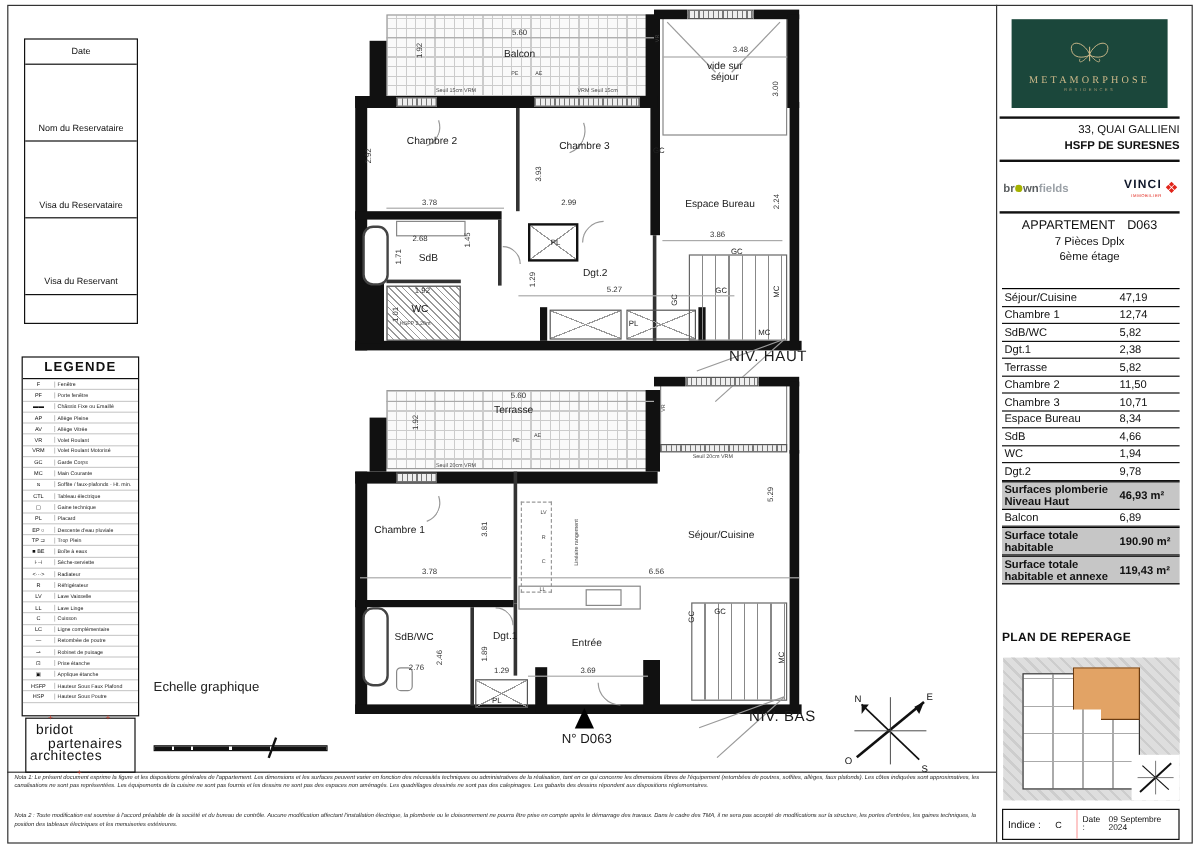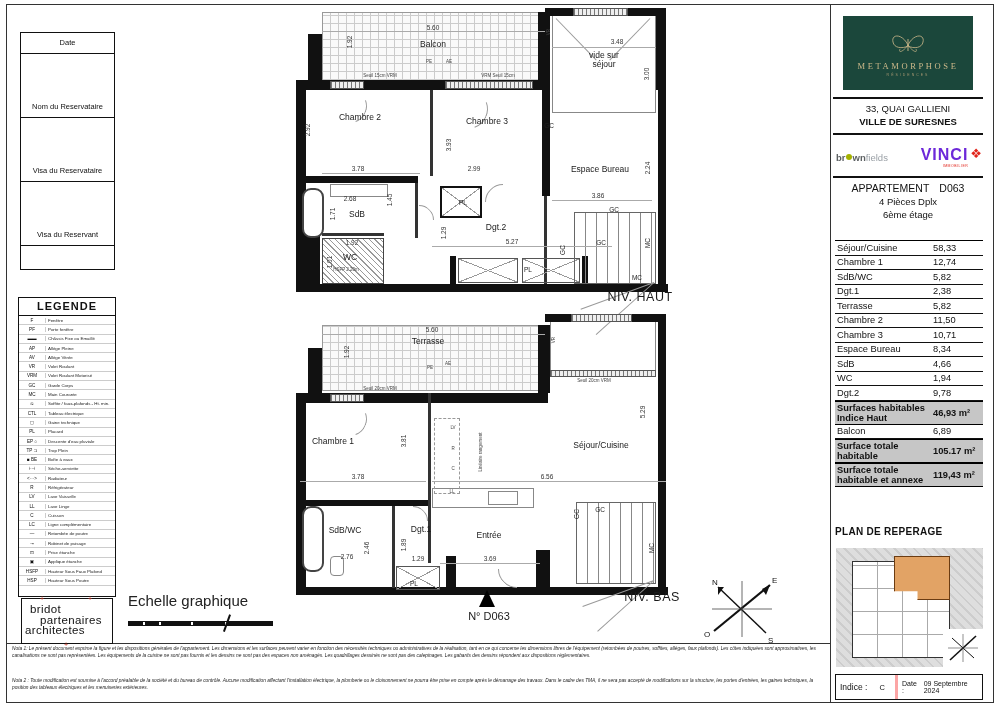--- a/index.html
+++ b/index.html
@@ -65,40 +65,40 @@
   .ann.dim{font-size:6.5px;color:#333}
   .ann.tag{font-size:6.5px;color:#222}
   .ann.micro{font-size:4.5px;color:#444;white-space:nowrap}
   .ann.plan-name{font-size:12.5px;letter-spacing:.5px}
   .ann.unit-number{font-size:11px}
 
   #entry-marker{position:absolute;left:479px;top:590px;width:0;height:0;
     border-left:8px solid transparent;border-right:8px solid transparent;border-bottom:17px solid #000}
 
   
-  #scale-label{position:absolute;left:128px;top:592px;font-size:15px;color:#222}
+  #scale-label{position:absolute;left:128px;top:567px;font-size:11px;color:#222}
   #scalebar{position:absolute;left:128px;top:621px;width:145px;height:5px;border:1px solid #111;box-sizing:border-box;
     background:linear-gradient(90deg,#111 0 14px,#fff 14px 16px,#111 16px 30px,#fff 30px 32px,#111 32px 62px,#fff 62px 64px,#111 64px 96px,#fff 96px 98px,#111 98px 145px)}
   #scaleslash{position:absolute;left:226px;top:614px;width:1.5px;height:18px;background:#111;transform:rotate(20deg)}
 
   
   .srule{position:absolute;left:833px;width:150px;height:1.5px;background:#111}
   #brandbox{position:absolute;left:843px;top:16px;width:130px;height:74px;background:#1b473b;
             display:flex;flex-direction:column;align-items:center;justify-content:center}
   #brand-name{font-family:"Liberation Serif",serif;font-size:8.5px;letter-spacing:2.6px;color:#cdb98a;margin-top:2px}
   #brand-sub{font-size:3.5px;letter-spacing:2px;color:#a89872;margin-top:2px}
-  #addr{position:absolute;left:833px;top:103px;width:150px;text-align:center}
+  #addr{position:absolute;left:833px;top:103px;width:150px;text-align:right}
   #addr-line1{font-size:9.5px}
   #addr-line2{font-size:9.5px;font-weight:bold;margin-top:2px}
   #partners{position:absolute;left:836px;top:142px;width:146px;height:30px;display:flex;align-items:center;justify-content:space-between}
   #brownfields{font-size:9.5px;color:#5b5f61;font-weight:bold;display:flex;align-items:center}
   #brownfields .dot{display:inline-block;width:6px;height:6px;border-radius:50%;background:#a5b200;margin:0 .5px}
-  #brownfields .lt{font-weight:normal;color:#9aa0a6}
+  #brownfields .lt{font-weight:bold;color:#9aa0a6}
   #vinci{display:flex;align-items:flex-start}
-  #vinci-text{font-size:16px;font-weight:bold;color:#6d28d9;letter-spacing:1px;line-height:1}
+  #vinci-text{font-size:10px;font-weight:bold;color:#0f172a;letter-spacing:1px;line-height:1}
   #vinci-sub{font-size:3.5px;color:#e1251b;letter-spacing:.5px;text-align:right;margin-top:1px}
   #vinci-icon{color:#e1251b;font-size:13px;line-height:1;margin-left:2px}
   #unitblock{position:absolute;left:833px;top:180px;width:150px;text-align:center}
   #unit-hall{font-size:17px;letter-spacing:1px}
   #unit-apt{font-size:10.5px;margin-top:2px}
   #unit-apt .code{margin-left:10px}
   #unit-type,#unit-floor{font-size:9.5px;margin-top:2px}
 
   #surfacetable{position:absolute;left:835px;top:240px;width:148px;border-top:1.5px solid #000}
   .srow{display:flex;border-bottom:1px solid #111;min-height:14.5px;align-items:center;box-sizing:border-box}
@@ -110,21 +110,21 @@
   #minimap{position:absolute;left:836px;top:548px;width:147px;height:119px;background-color:#dedede;
     background-image:repeating-linear-gradient(45deg,transparent 0 5px,#cdcdcd 5px 7px)}
   #minimap-building{position:absolute;left:16px;top:13px;width:96px;height:95px;background:#fff;border:1px solid #333;
     background-image:repeating-linear-gradient(0deg,transparent 0 22px,#aaa 22px 23px),
                      repeating-linear-gradient(90deg,transparent 0 24px,#aaa 24px 25px)}
   #minimap-unit{position:absolute;left:58px;top:8px;width:54px;height:42px;background:#e2a365;border:1px solid #6b3c12;
     clip-path:polygon(0 0,100% 0,100% 100%,42% 100%,42% 80%,0 80%)}
   #minimap-compass{position:absolute;right:0;bottom:0;width:40px;height:38px;background:#fff}
   #sidefooter{position:absolute;left:835px;top:674px;width:148px;height:26px;border:1px solid #111;
     display:flex;box-sizing:border-box;align-items:center}
-  #foot-left{width:62px;height:100%;border-right:3px solid #fca5a5;display:flex;align-items:center;box-sizing:border-box;padding-left:4px}
+  #foot-left{width:62px;height:100%;border-right:1px solid #fca5a5;display:flex;align-items:center;box-sizing:border-box;padding-left:4px}
   #foot-left .lbl{font-size:8.5px}
   #foot-left .val{font-size:7.5px;margin-left:12px}
   #foot-right{flex:1;display:flex;align-items:center;padding-left:4px}
   #foot-right .lbl{font-size:7px}
   #foot-right .val{font-size:7px;margin-left:4px}
 
   .nota{position:absolute;left:12px;width:812px;font-size:4.8px;font-style:italic;color:#222;line-height:1.45}
 </style>
 </head>
 <body>
@@ -461,21 +461,21 @@
     <path d="M20 16 C26 4, 37 5, 35 13 C34 19, 26 20, 20 17 Z" fill="none" stroke="#cdb98a" stroke-width=".8"></path>
     <path d="M20 16 C16 22, 10 25, 12 20 M20 16 C24 22, 30 25, 28 20" fill="none" stroke="#cdb98a" stroke-width=".7"></path>
     <line x1="20" y1="10" x2="20" y2="22" stroke="#cdb98a" stroke-width=".9"></line>
   </svg>
   <div id="brand-name">METAMORPHOSE</div>
   <div id="brand-sub">RÉSIDENCES</div>
 </div>
 <div class="srule" style="top:97px"></div>
 <div id="addr">
   <div id="addr-line1">33, QUAI GALLIENI</div>
-  <div id="addr-line2">VILLE DE SURESNES</div>
+  <div id="addr-line2">HSFP DE SURESNES</div>
 </div>
 <div class="srule" style="top:133px"></div>
 <div id="partners">
   <span id="brownfields">
     <span>br</span>
       <span class="dot"></span>
       <span>wn</span>
       <span class="lt">fields</span>
   </span>
   <span id="vinci">
@@ -484,27 +484,27 @@
       <div id="vinci-sub">IMMOBILIER</div>
     </span>
     <span id="vinci-icon">❖</span>
   </span>
 </div>
 <div class="srule" style="top:176px"></div>
 <div id="unitblock">
   <div id="unit-apt">
     <span>APPARTEMENT</span><span class="code">D063</span>
   </div>
-  <div id="unit-type">4 Pièces Dplx</div>
+  <div id="unit-type">7 Pièces Dplx</div>
   <div id="unit-floor">6ème étage</div>
 </div>
 <div id="surfacetable">
     <div class="srow">
       <span class="lab">Séjour/Cuisine</span>
-      <span class="val">58,33</span>
+      <span class="val">47,19</span>
     </div>
     <div class="srow">
       <span class="lab">Chambre 1</span>
       <span class="val">12,74</span>
     </div>
     <div class="srow">
       <span class="lab">SdB/WC</span>
       <span class="val">5,82</span>
     </div>
     <div class="srow">
@@ -533,30 +533,30 @@
     </div>
     <div class="srow">
       <span class="lab">WC</span>
       <span class="val">1,94</span>
     </div>
     <div class="srow">
       <span class="lab">Dgt.2</span>
       <span class="val">9,78</span>
     </div>
     <div class="srow hl">
-      <span class="lab">Surfaces habitables Indice Haut</span>
+      <span class="lab">Surfaces plomberie Niveau Haut</span>
       <span class="val">46,93 m²</span>
     </div>
     <div class="srow">
       <span class="lab">Balcon</span>
       <span class="val">6,89</span>
     </div>
     <div class="srow hl">
       <span class="lab">Surface totale habitable</span>
-      <span class="val">105.17 m²</span>
+      <span class="val">190.90 m²</span>
     </div>
     <div class="srow hl">
       <span class="lab">Surface totale habitable  et annexe</span>
       <span class="val">119,43 m²</span>
     </div>
   </div>
 <div id="reperage-title">PLAN DE REPERAGE</div>
 <div id="minimap">
   <div id="minimap-building"></div>
   <div id="minimap-unit"></div>

